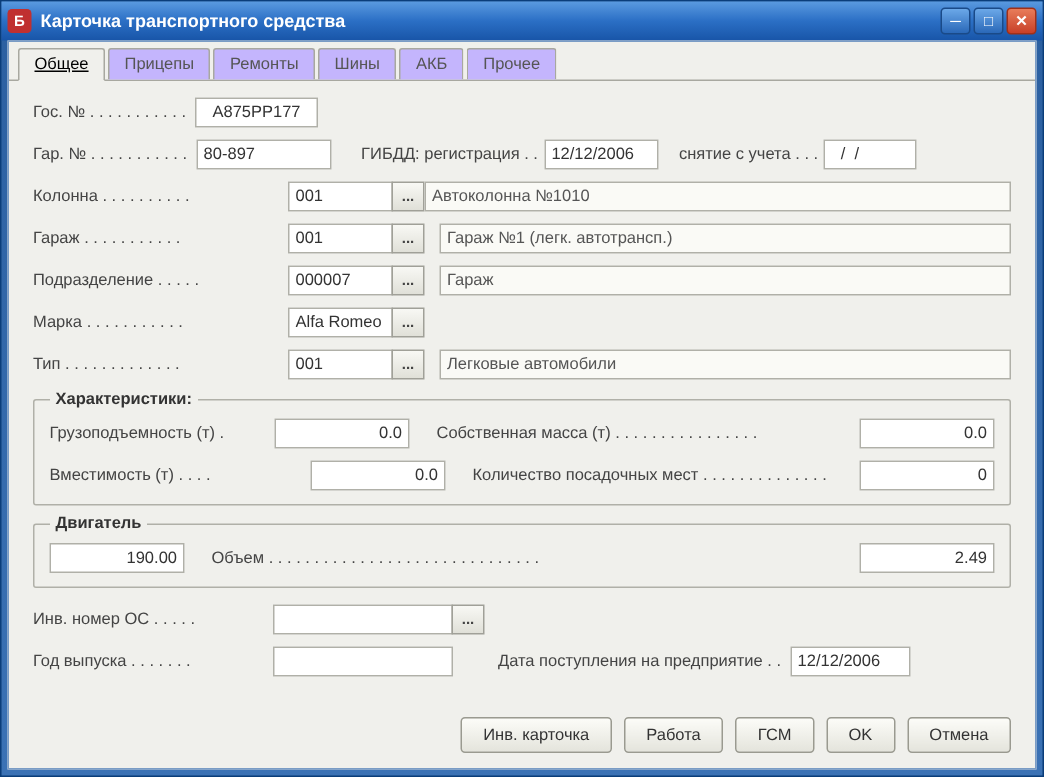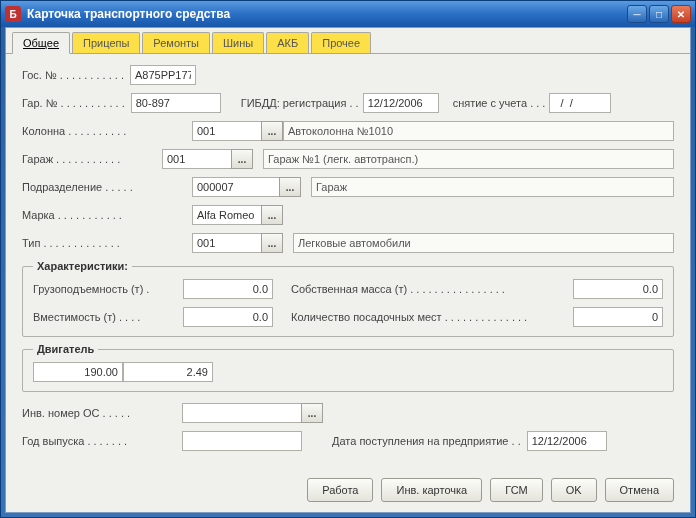--- a/index.html
+++ b/index.html
@@ -6,21 +6,21 @@
 body { font-family: Tahoma, Arial, sans-serif; font-size: 11px; background: #3b6ea5; width: 696px; height: 518px; overflow: hidden; }
 .window { width: 696px; height: 518px; background: linear-gradient(to bottom, #2b5fa0, #3b72b5); border: 1px solid #0a3d7a; position: relative; }
 .titlebar { height: 26px; background: linear-gradient(to bottom, #5a9ae0 0%, #2b6fc5 50%, #1855a8 100%); display: flex; align-items: center; padding: 0 4px; color: white; font-weight: bold; font-size: 12px; }
 .titlebar-icon { width: 16px; height: 16px; background: #c03030; border-radius: 3px; margin-right: 6px; display: flex; align-items: center; justify-content: center; color: white; font-size: 10px; font-weight: bold; }
 .titlebar-title { flex: 1; }
 .wbtns { display: flex; gap: 2px; }
 .wbtn { width: 20px; height: 18px; background: linear-gradient(to bottom, #6ba8e8, #2a68b8); border: 1px solid #1a4a88; border-radius: 3px; display: flex; align-items: center; justify-content: center; color: white; font-size: 10px; cursor: pointer; }
 .wbtn.close { background: linear-gradient(to bottom, #e87c5a, #c84028); border-color: #a03018; }
 .client { position: absolute; top: 26px; left: 4px; right: 4px; bottom: 4px; background: #f0f0ec; border: 1px solid #7a9cc5; }
 .tabs { display: flex; padding: 4px 6px 0 6px; border-bottom: 1px solid #a8a8a0; background: #f0f0ec; }
-.tab { padding: 4px 10px; border: 1px solid #a8a8a0; border-bottom: none; background: #fde047; margin-right: 2px; cursor: pointer; color: #555; border-radius: 2px 2px 0 0; }
+.tab { padding: 4px 10px; border: 1px solid #a8a8a0; border-bottom: none; background: #c4b5fd; margin-right: 2px; cursor: pointer; color: #555; border-radius: 2px 2px 0 0; }
 .tab.active { background: #f0f0ec; border-bottom: 1px solid #f0f0ec; margin-bottom: -1px; color: #000; text-decoration: underline; }
 .content { padding: 10px 16px; }
 .row { display: flex; align-items: center; margin-bottom: 6px; min-height: 22px; }
 .lbl { color: #444; white-space: pre; }
 .inp { height: 20px; border: 1px solid #b0b0a8; background: white; padding: 2px 4px; font-family: inherit; font-size: 11px; color: #333; }
 .inp.num { text-align: right; }
 .ro { background: #fafaf6; color: #555; }
 .btn3 { width: 22px; height: 20px; border: 1px solid #a0a098; background: linear-gradient(to bottom, #f8f8f4, #e0e0d8); font-size: 10px; font-weight: bold; cursor: pointer; margin-left: -1px; color: #444; }
 fieldset { border: 1px solid #b0b0a8; padding: 6px 10px 8px 10px; margin-bottom: 6px; border-radius: 2px; }
 legend { padding: 0 4px; color: #333; font-weight: bold; }
@@ -48,49 +48,49 @@
       <div class="tab">Ремонты</div>
       <div class="tab">Шины</div>
       <div class="tab">АКБ</div>
       <div class="tab">Прочее</div>
     </div>
 
     <div class="content">
 
       <div class="row">
         <span class="lbl">Гос. № . . . . . . . . . . .</span>
-        <input class="inp" style="width: 66px; margin-left: 6px;" value="А875РР177">
+        <input class="inp" style="width: 82px; margin-left: 6px; text-align: center;" value="А875РР177">
       </div>
 
       <div class="row">
         <span class="lbl">Гар. № . . . . . . . . . . .</span>
         <input class="inp" style="width: 90px; margin-left: 6px;" value="80-897">
         <span class="lbl" style="margin-left:20px">ГИБДД: регистрация . .</span>
         <input class="inp" style="width: 76px; margin-left: 4px;" value="12/12/2006">
         <span class="lbl" style="margin-left:14px">снятие с учета . . .</span>
         <input class="inp" style="width: 62px; margin-left: 4px;" value="  /  /">
       </div>
 
       <div class="row">
         <span class="lbl" style="width:170px">Колонна . . . . . . . . . .</span>
         <input class="inp" style="width: 70px;" value="001">
         <button class="btn3">...</button>
         <input class="inp ro" style="flex: 1 1 0%; " value="Автоколонна №1010">
       </div>
 
       <div class="row">
-        <span class="lbl" style="width:140px">Гараж . . . . . . . . . . .</span>
+        <span class="lbl" style="width:170px">Гараж . . . . . . . . . . .</span>
         <input class="inp" style="width: 70px;" value="001">
         <button class="btn3">...</button>
         <input class="inp ro" style="flex: 1 1 0%; margin-left: 10px;" value="Гараж №1 (легк. автотрансп.)">
       </div>
 
       <div class="row">
         <span class="lbl" style="width:170px">Подразделение . . . . .</span>
-        <input class="inp" style="width: 88px;" value="000007">
+        <input class="inp" style="width: 70px;" value="000007">
         <button class="btn3">...</button>
         <input class="inp ro" style="flex: 1 1 0%; margin-left: 10px;" value="Гараж">
       </div>
 
       <div class="row">
         <span class="lbl" style="width:170px">Марка . . . . . . . . . . .</span>
         <input class="inp" style="width: 70px;" value="Alfa Romeo">
         <button class="btn3">...</button>
       </div>
 
@@ -103,51 +103,52 @@
 
       <fieldset>
         <legend>Характеристики:</legend>
         <div class="row">
           <span class="lbl" style="width:150px">Грузоподъемность (т) .</span>
           <input class="inp num" style="width: 90px;" value="0.0">
           <span class="lbl" style="margin-left:18px;flex:1">Собственная масса (т) . . . . . . . . . . . . . . . .</span>
           <input class="inp num" style="width: 90px;" value="0.0">
         </div>
         <div class="row" style="margin-bottom:0">
-          <span class="lbl" style="width:150px">Вместимость (т) . . . .</span>
+          <span class="lbl" style="width:174px">Вместимость (т) . . . .</span>
           <input class="inp num" style="width: 90px;" value="0.0">
           <span class="lbl" style="margin-left:18px;flex:1">Количество посадочных мест . . . . . . . . . . . . . .</span>
           <input class="inp num" style="width: 90px;" value="0">
         </div>
       </fieldset>
 
       <fieldset>
         <legend>Двигатель</legend>
         <div class="row" style="margin-bottom:0">
           <input class="inp num" style="width: 90px;" value="190.00">
+          <span class="lbl" style="margin-left:18px;flex:1">Объем . . . . . . . . . . . . . . . . . . . . . . . . . . . . . .</span>
           <input class="inp num" style="width: 90px;" value="2.49">
         </div>
       </fieldset>
 
       <div class="row" style="margin-top:10px">
         <span class="lbl" style="width:160px">Инв. номер ОС . . . . .</span>
         <input class="inp" style="width: 120px;" value="">
         <button class="btn3">...</button>
       </div>
 
       <div class="row">
         <span class="lbl" style="width:160px">Год выпуска . . . . . . .</span>
         <input class="inp" style="width: 120px;" value="">
         <span class="lbl" style="margin-left:30px">Дата поступления на предприятие . .</span>
         <input class="inp" style="width: 80px; margin-left: 6px;" value="12/12/2006">
       </div>
 
     </div>
 
     <div class="bottom">
+      <button class="btn">Инв. карточка</button>
       <button class="btn">Работа</button>
-      <button class="btn">Инв. карточка</button>
       <button class="btn">ГСМ</button>
       <button class="btn">OK</button>
       <button class="btn">Отмена</button>
     </div>
   </div>
 </div>
 
 </body></html>

